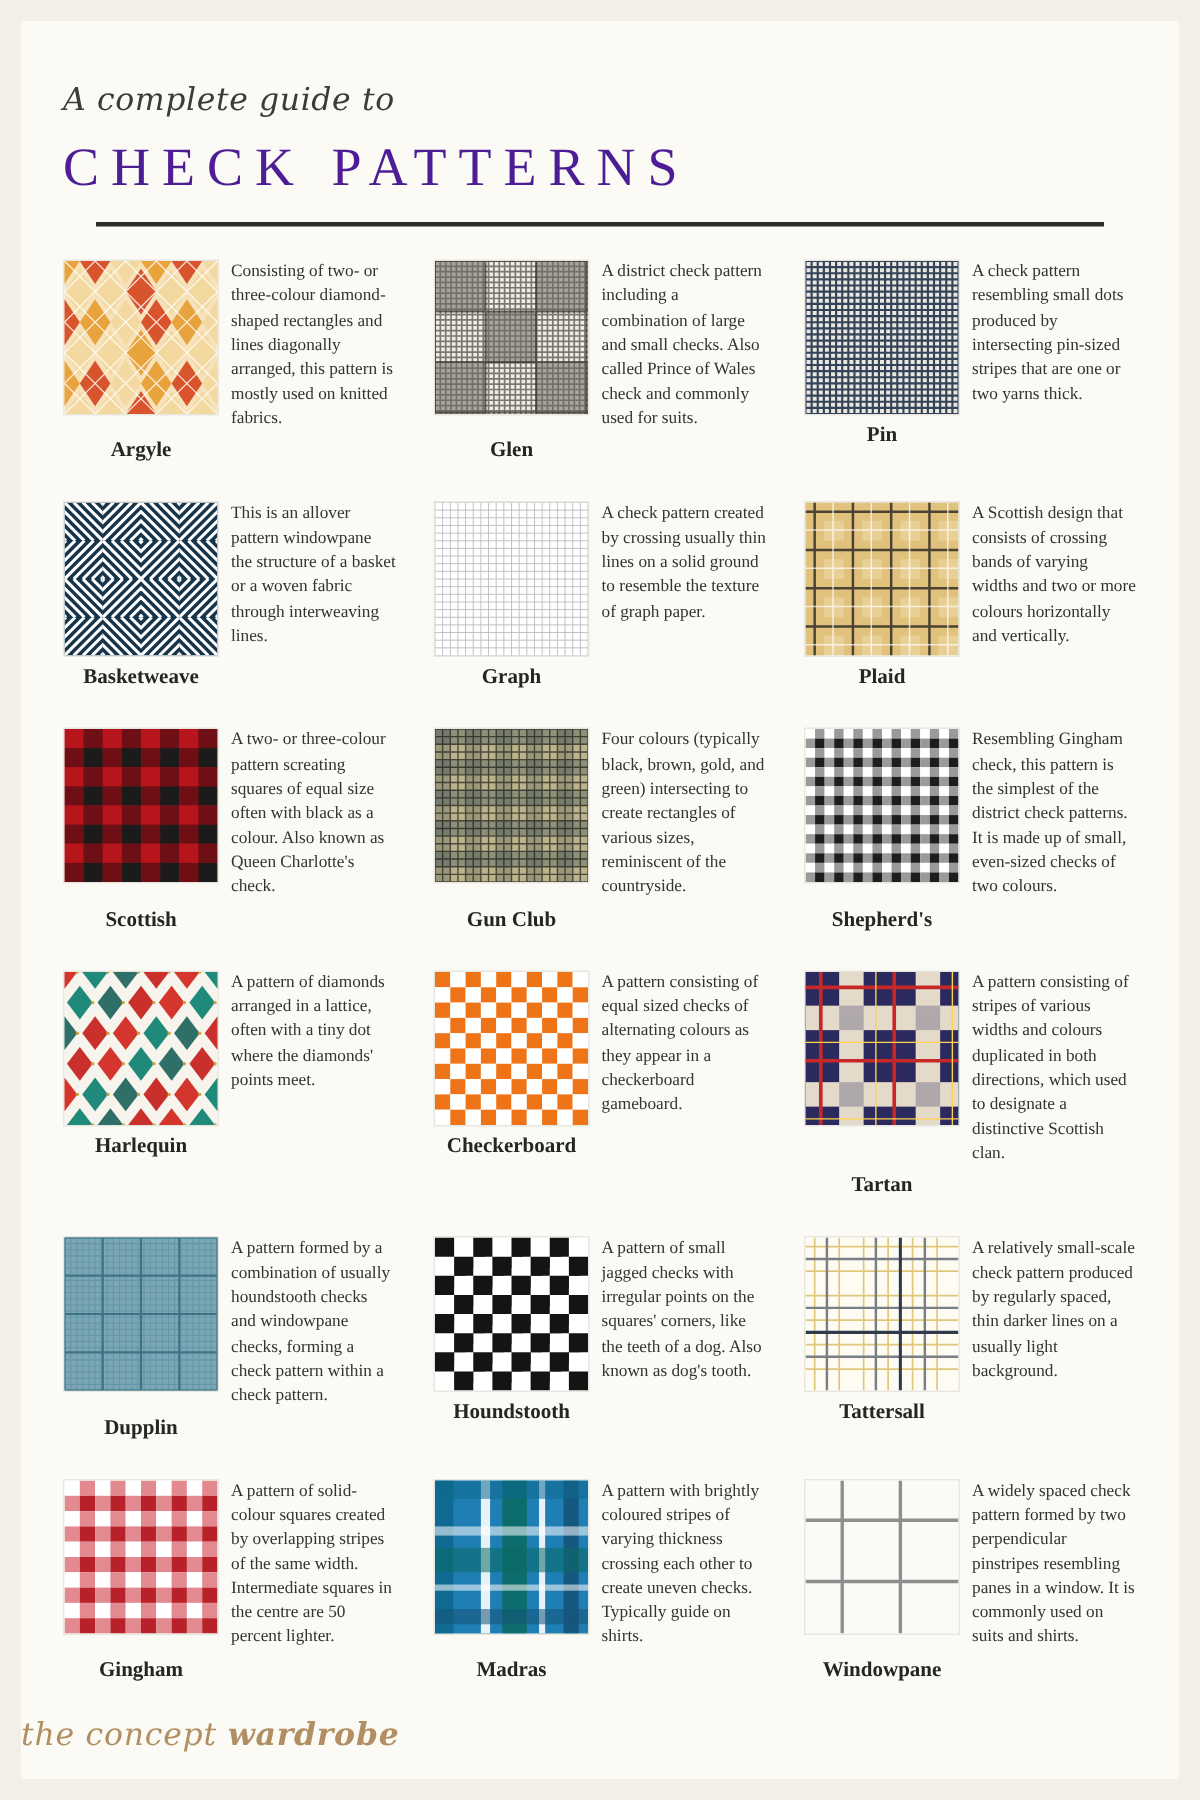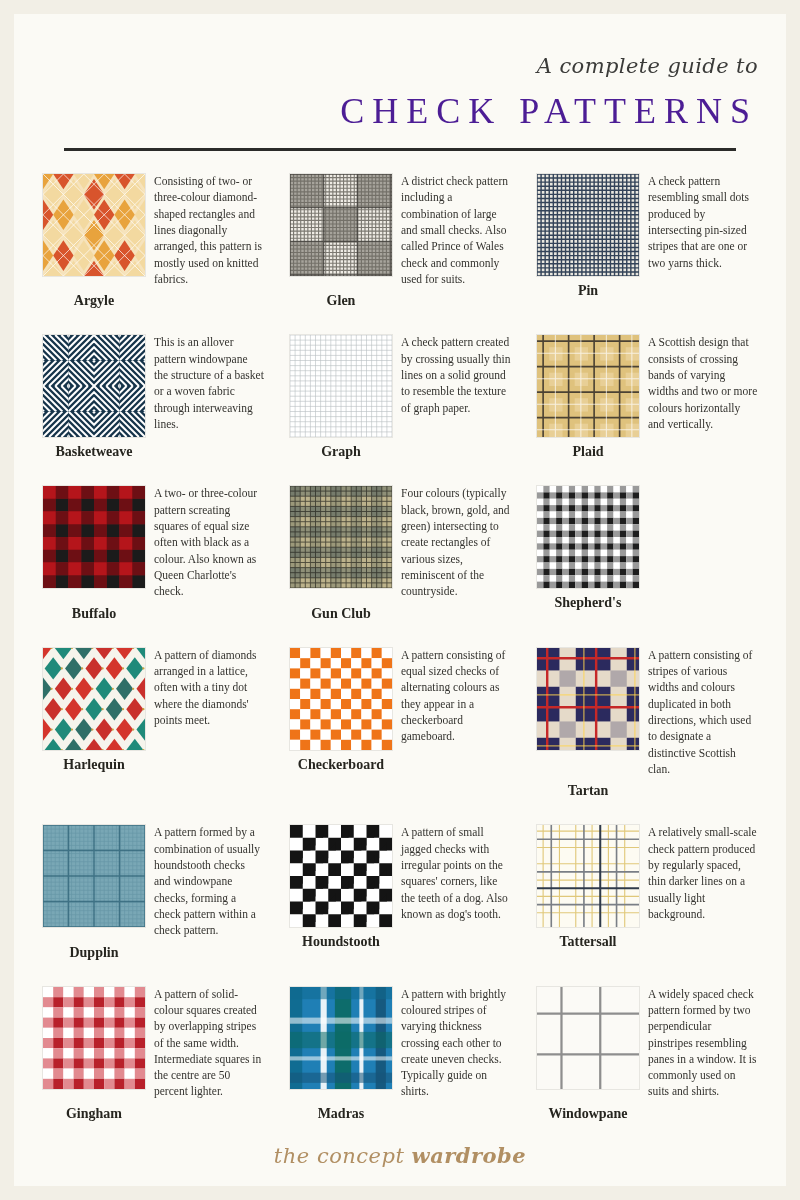--- a/index.html
+++ b/index.html
@@ -23,21 +23,21 @@
   }
   .sheet {
     position: relative;
     width: 772px;
     height: 1172px;
     background: #fbfaf5;
     box-sizing: border-box;
     padding: 24px 28px 10px 28px;
   }
   .header {
-    text-align: right;
+    text-align: left;
     padding-top: 16px;
   }
   .header .script {
     font-family: "DejaVu Serif", serif;
     font-style: italic;
     font-size: 21px;
     color: #3b3b39;
     letter-spacing: 0.4px;
   }
   .header .title {
@@ -90,21 +90,20 @@
     color: #26251f;
     font-family: "Liberation Serif", serif;
     width: 104px;
     text-align: center;
   }
   .footer {
     position: absolute;
     left: 0;
     right: 0;
     bottom: 18px;
-    text-align: center;
   }
   .footer .brand {
     font-family: "DejaVu Serif", serif;
     font-style: italic;
     font-size: 21px;
     color: #b18f63;
     letter-spacing: 0.5px;
   }
   .footer .brand b {
     font-weight: bold;
@@ -770,21 +769,21 @@
                   <rect x="25" y="87.5" width="12.5" height="12.5" fill="#6d0f14"></rect>
                   <rect x="37.5" y="87.5" width="12.5" height="12.5" fill="#1b1b1b"></rect>
                   <rect x="50" y="87.5" width="12.5" height="12.5" fill="#6d0f14"></rect>
                   <rect x="62.5" y="87.5" width="12.5" height="12.5" fill="#1b1b1b"></rect>
                   <rect x="75" y="87.5" width="12.5" height="12.5" fill="#6d0f14"></rect>
                   <rect x="87.5" y="87.5" width="12.5" height="12.5" fill="#1b1b1b"></rect>
                 </g>
               </svg></div>
             <div class="desc">A two- or three-colour pattern screating squares of equal size often with black as a colour. Also known as Queen Charlotte's check.</div>
           </div>
-          <div class="label">Buffalo</div>
+          <div class="label">Scottish</div>
         </div>
         <div class="cell">
           <div class="cell-top">
             <div class="swatch"><svg viewBox="0 0 100 100" preserveAspectRatio="none" width="100%" height="100%">
                 <rect width="100" height="100" fill="#ece7d8"></rect>
                 <g opacity="0.85">
                   <rect x="0" y="0" width="10" height="100" fill="#35422f" opacity="0.5"></rect>
                   <rect x="10" y="0" width="10" height="100" fill="#8a7a3c" opacity="0.35"></rect>
                   <rect x="20" y="0" width="10" height="100" fill="#35422f" opacity="0.5"></rect>
                   <rect x="30" y="0" width="10" height="100" fill="#8a7a3c" opacity="0.35"></rect>
@@ -1108,20 +1107,21 @@
                 <rect x="43.75" y="93.75" width="6.25" height="6.25" fill="#1d1d1d"></rect>
                 <rect x="50" y="93.75" width="6.25" height="6.25" fill="#9a9a9a"></rect>
                 <rect x="56.25" y="93.75" width="6.25" height="6.25" fill="#1d1d1d"></rect>
                 <rect x="62.5" y="93.75" width="6.25" height="6.25" fill="#9a9a9a"></rect>
                 <rect x="68.75" y="93.75" width="6.25" height="6.25" fill="#1d1d1d"></rect>
                 <rect x="75" y="93.75" width="6.25" height="6.25" fill="#9a9a9a"></rect>
                 <rect x="81.25" y="93.75" width="6.25" height="6.25" fill="#1d1d1d"></rect>
                 <rect x="87.5" y="93.75" width="6.25" height="6.25" fill="#9a9a9a"></rect>
                 <rect x="93.75" y="93.75" width="6.25" height="6.25" fill="#1d1d1d"></rect>
               </svg></div>
+            <div class="desc">Resembling Gingham check, this pattern is the simplest of the district check patterns. It is made up of small, even-sized checks of two colours.</div>
           </div>
           <div class="label">Shepherd's</div>
         </div>
         <div class="cell">
           <div class="cell-top">
             <div class="swatch"><svg viewBox="0 0 100 100" preserveAspectRatio="none" width="100%" height="100%">
                 <rect width="100" height="100" fill="#f6f4ec"></rect>
                 <polygon points="0,-11 8.4,0 0,11 -8.4,0" fill="#d4352c"></polygon>
                 <circle cx="8.4" cy="0" r="1.1" fill="#c8a23c"></circle>
                 <polygon points="20,-11 28.4,0 20,11 11.6,0" fill="#1f8a7a"></polygon>

